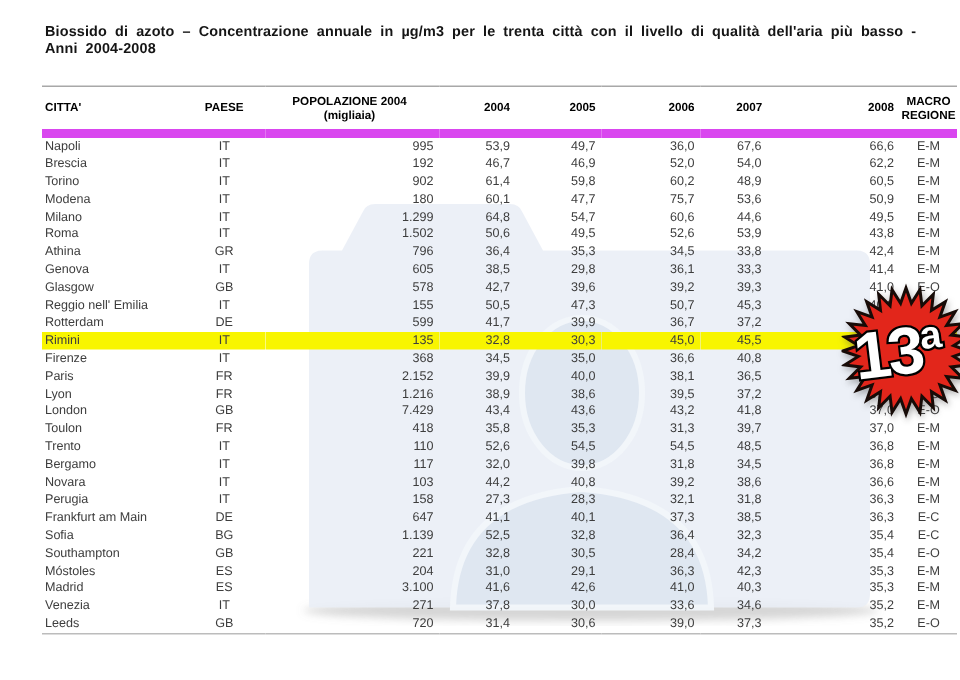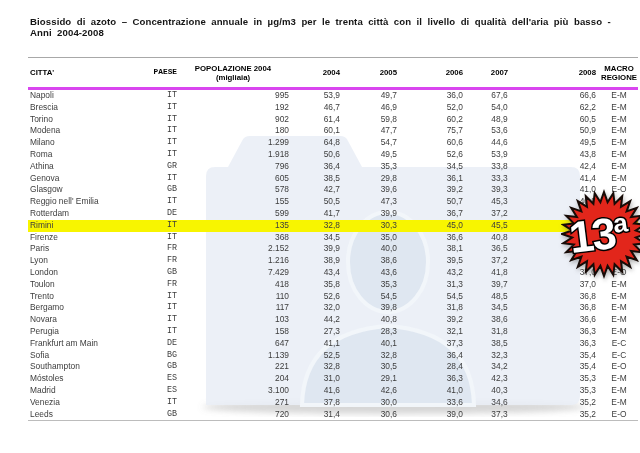--- a/index.html
+++ b/index.html
@@ -17,30 +17,30 @@
   .watermark{position:absolute;left:0;top:0;z-index:0;}
   table.datagrid{
     position:absolute;left:28px;top:57px;width:584px;z-index:1;
     border-collapse:collapse;table-layout:fixed;
     border-top:1px solid #a8a8a8;border-bottom:1px solid #bcbcbc;
     background:transparent;
   }
   thead tr{height:31px;}
   thead th{
     font-size:7.8px;font-weight:bold;color:#000;line-height:9px;
-    border-bottom:3px solid #d946ef;vertical-align:middle;padding:0;
+    border-bottom:6px solid #d946ef;vertical-align:middle;padding:0;
   }
   tbody tr{height:11.8px;}
   tbody td{
     font-size:8.4px;color:#3d3d3d;padding:0;line-height:11.8px;
     white-space:nowrap;overflow:hidden;
   }
   tbody tr.hl td{background:var(--hl,#f8f500);}
   .c0{width:92px;text-align:left;padding-left:2px;}
-  .c1{width:55px;text-align:right;font-family:Liberation Mono, monospace;}
+  .c1{width:55px;text-align:center;}
   .c2{width:112px;text-align:right;padding-right:4px;}
   .c3{width:47px;text-align:right;padding-right:4px;}
   .c4{width:53px;text-align:right;padding-right:4px;}
   .c5{width:62px;text-align:right;padding-right:4px;}
   .c6{width:65px;text-align:center;padding-right:4px;}
   .c7{width:60px;text-align:right;padding-right:4px;}
   .c8{width:38px;text-align:center;padding-right:0;}
   thead th.c2,thead th.c8{text-align:center;}
   .badge{
     position:absolute;left:561px;top:188px;z-index:2;
@@ -153,21 +153,21 @@
         <td class="c3">64,8</td>
         <td class="c4">54,7</td>
         <td class="c5">60,6</td>
         <td class="c6">44,6</td>
         <td class="c7">49,5</td>
         <td class="c8">E-M</td>
       </tr>
       <tr>
         <td class="c0">Roma</td>
         <td class="c1">IT</td>
-        <td class="c2">1.918</td>
+        <td class="c2">1.502</td>
         <td class="c3">50,6</td>
         <td class="c4">49,5</td>
         <td class="c5">52,6</td>
         <td class="c6">53,9</td>
         <td class="c7">43,8</td>
         <td class="c8">E-M</td>
       </tr>
       <tr>
         <td class="c0">Athina</td>
         <td class="c1">GR</td>

